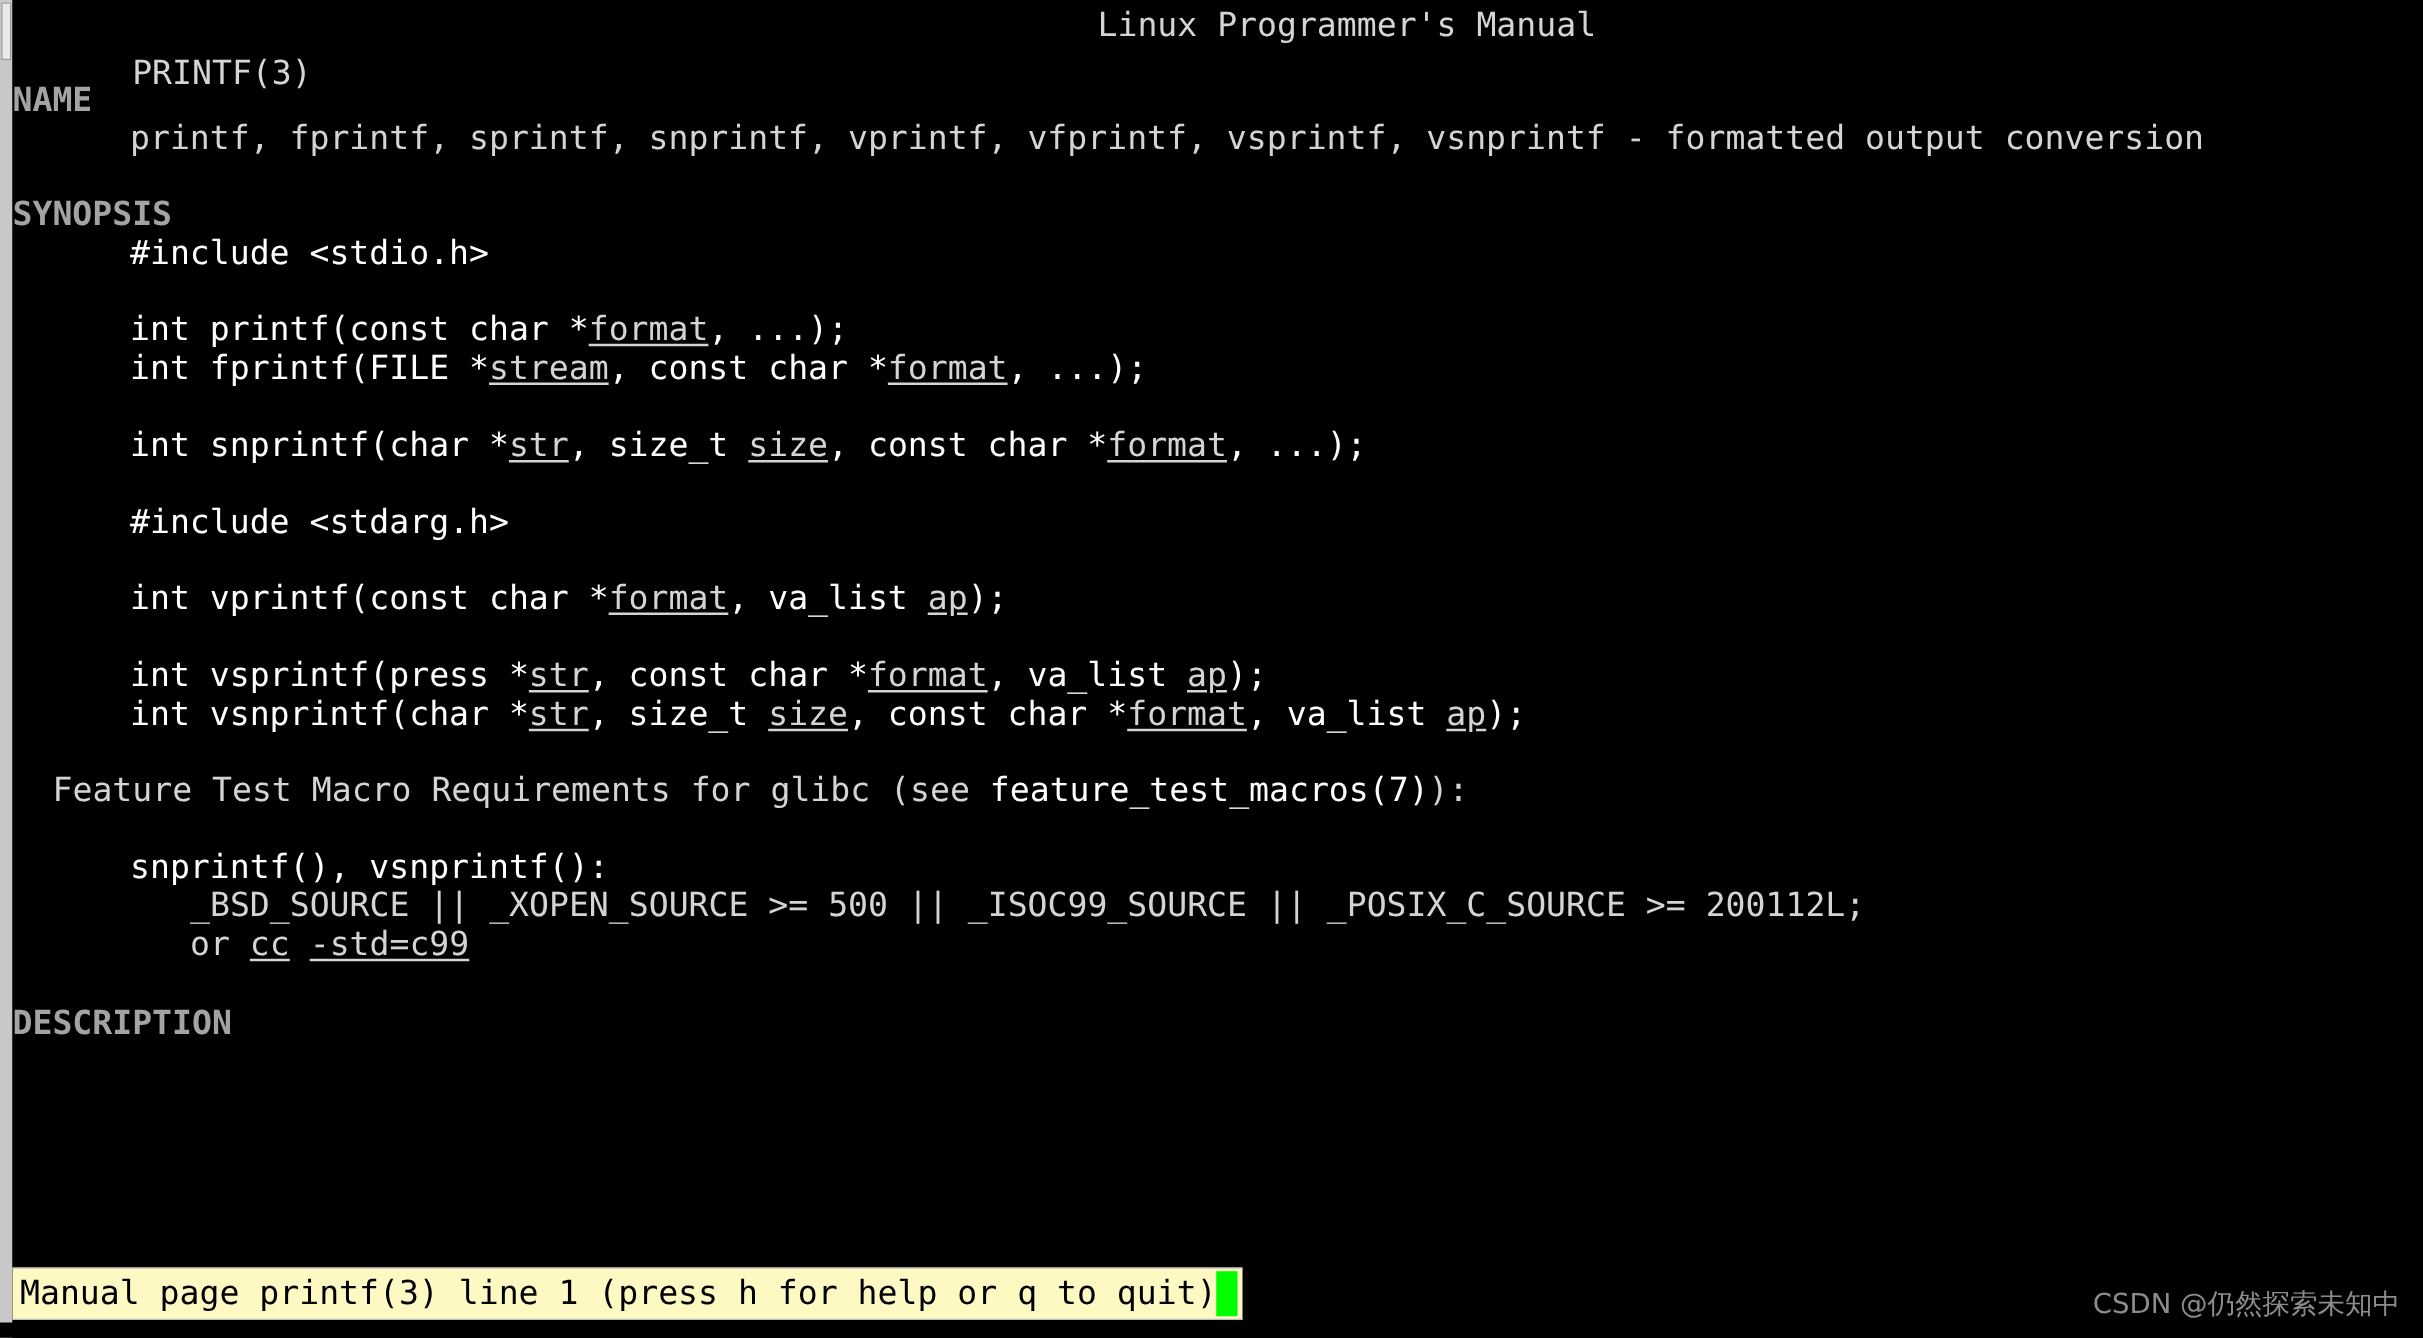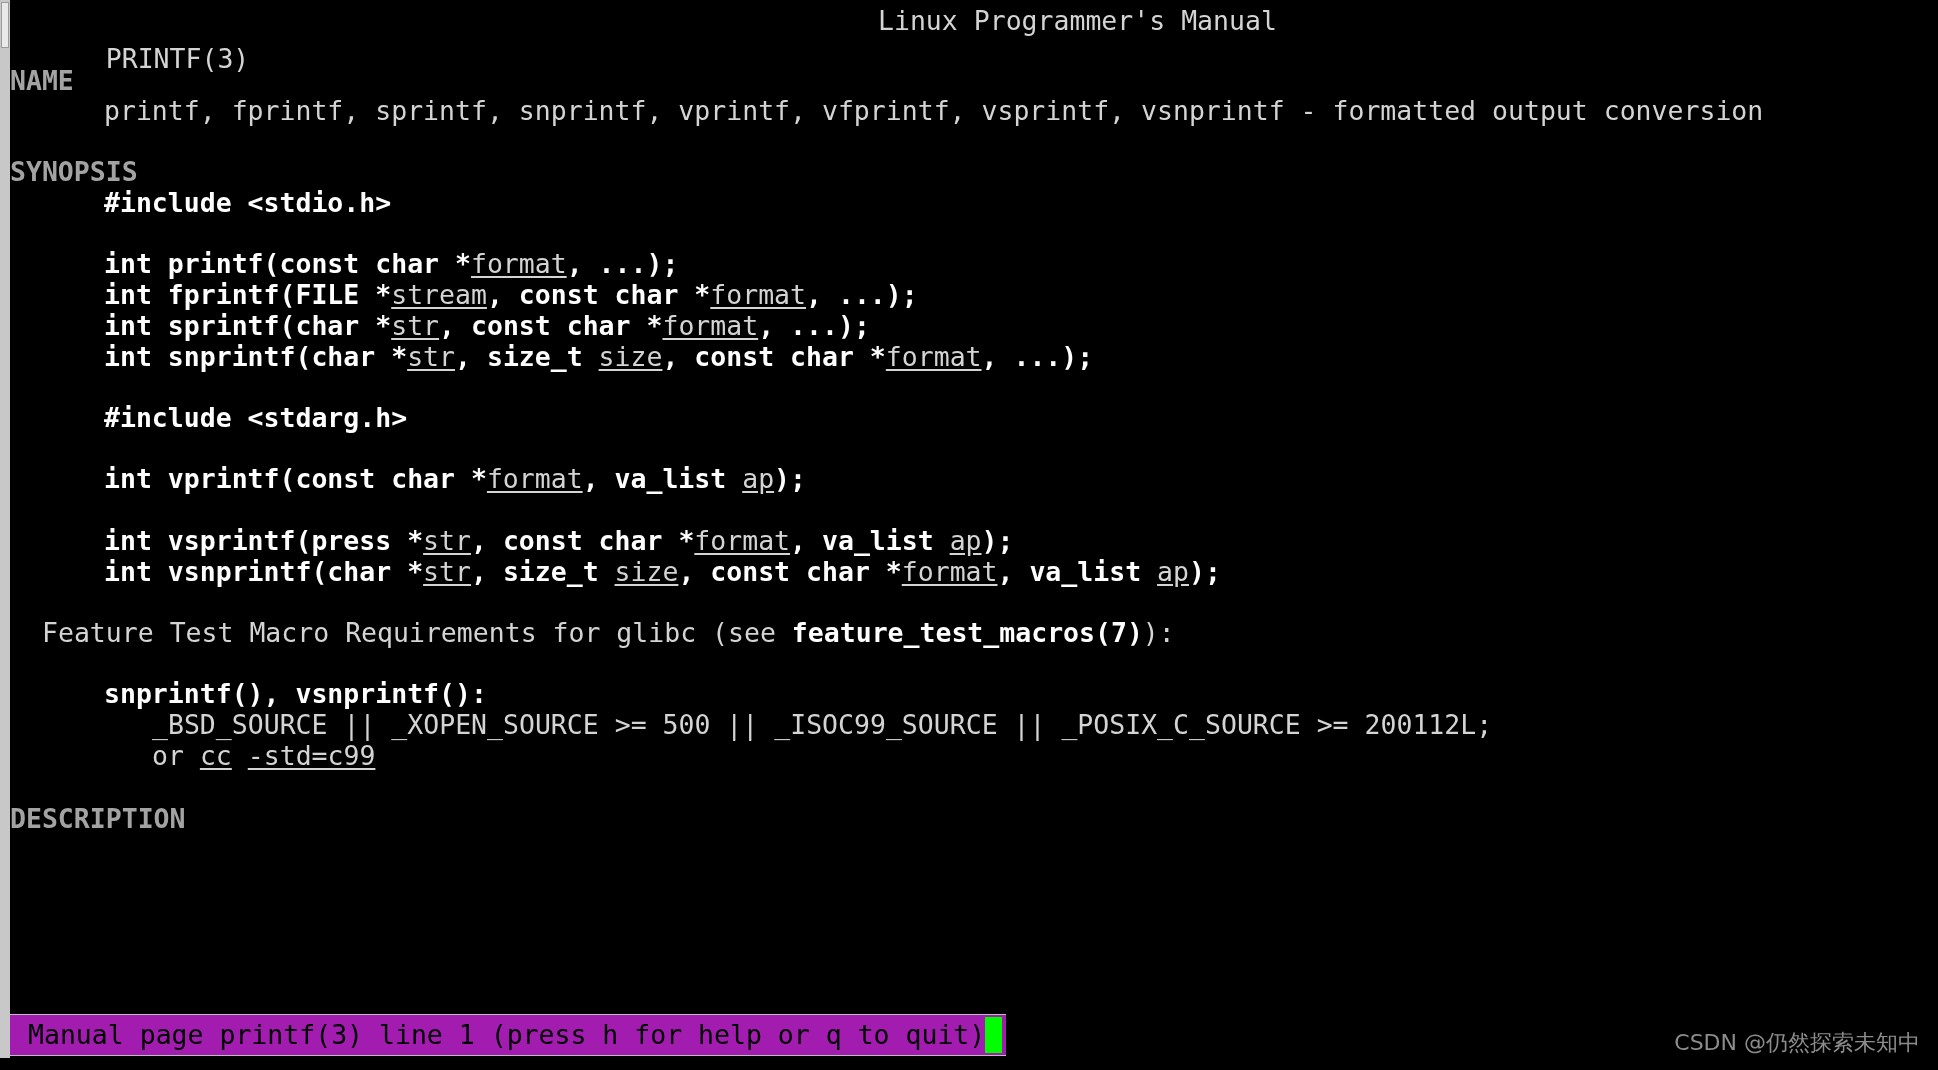--- a/index.html
+++ b/index.html
@@ -55,21 +55,21 @@
     position: absolute;
     left: 0;
     white-space: pre;
     color: #d4d4d4;
     font-size: 26.5px;
     line-height: 38px;
     letter-spacing: 0px;
     font-family: "DejaVu Sans Mono", "Liberation Mono", monospace;
   }
 
-  .b   { font-weight: bold; color: #ffffff; }
+  .b   { font-weight: normal; color: #ffffff; }
   .u   { text-decoration: underline; text-underline-offset: 3px; }
   .hdr { font-weight: bold; color: #a3a3a3; }
 
   
   .topline {
     top: 2px;
   }
   .topline .right {
     position: absolute;
     left: 868px;
@@ -78,26 +78,26 @@
   }
 
   
   .statusbar {
     position: absolute;
     left: 10px;
     bottom: 14px;
     height: 40px;
     display: flex;
     align-items: center;
-    background: #a21caf;
+    background: #fef9c3;
     color: #000000;
     font-size: 26.5px;
     line-height: 40px;
     white-space: pre;
-    padding: 0 4px 0 18px;
+    padding: 0 4px 0 6px;
     font-family: "DejaVu Sans Mono", "Liberation Mono", monospace;
     border-top: 1px solid #bdbdbd;
     border-bottom: 1px solid #bdbdbd;
   }
   .cursor-block {
     display: inline-block;
     width: 17px;
     height: 36px;
     background: #00ff00;
     margin-left: 0px;
@@ -142,21 +142,20 @@
     <div class="line" style="top:92px;padding-left:94px;">printf, fprintf, sprintf, snprintf, vprintf, vfprintf, vsprintf, vsnprintf - formatted output conversion</div>
 
     <div class="line hdr" style="top:153px;">SYNOPSIS</div>
 
     <div class="line b" style="top:184px;padding-left:94px;">#include &lt;stdio.h&gt;</div>
 
     <div class="line" style="top:245px;padding-left:94px;"><span class="b">int printf(const char *</span><span class="u">format</span><span class="b">, ...);</span></div>
 
     <div class="line" style="top:276px;padding-left:94px;"><span class="b">int fprintf(FILE *</span><span class="u">stream</span><span class="b">, const char *</span><span class="u">format</span><span class="b">, ...);</span></div>
 
-    <div class="line" style="top:307px;padding-left:94px;"><span class="b">int sprintf(char *</span><span class="u">str</span><span class="b">, const char *</span><span class="u">format</span><span class="b">, ...);</span></div>
 
     <div class="line b" style="top:399px;padding-left:94px;">#include &lt;stdarg.h&gt;</div>
 
     <div class="line" style="top:338px;padding-left:94px;"><span class="b">int snprintf(char *</span><span class="u">str</span><span class="b">, size_t </span><span class="u">size</span><span class="b">, const char *</span><span class="u">format</span><span class="b">, ...);</span></div>
 
     <div class="line" style="top:460px;padding-left:94px;"><span class="b">int vprintf(const char *</span><span class="u">format</span><span class="b">, va_list </span><span class="u">ap</span><span class="b">);</span></div>
 
 
     <div class="line" style="top:522px;padding-left:94px;"><span class="b">int vsprintf(press *</span><span class="u">str</span><span class="b">, const char *</span><span class="u">format</span><span class="b">, va_list </span><span class="u">ap</span><span class="b">);</span></div>
 

